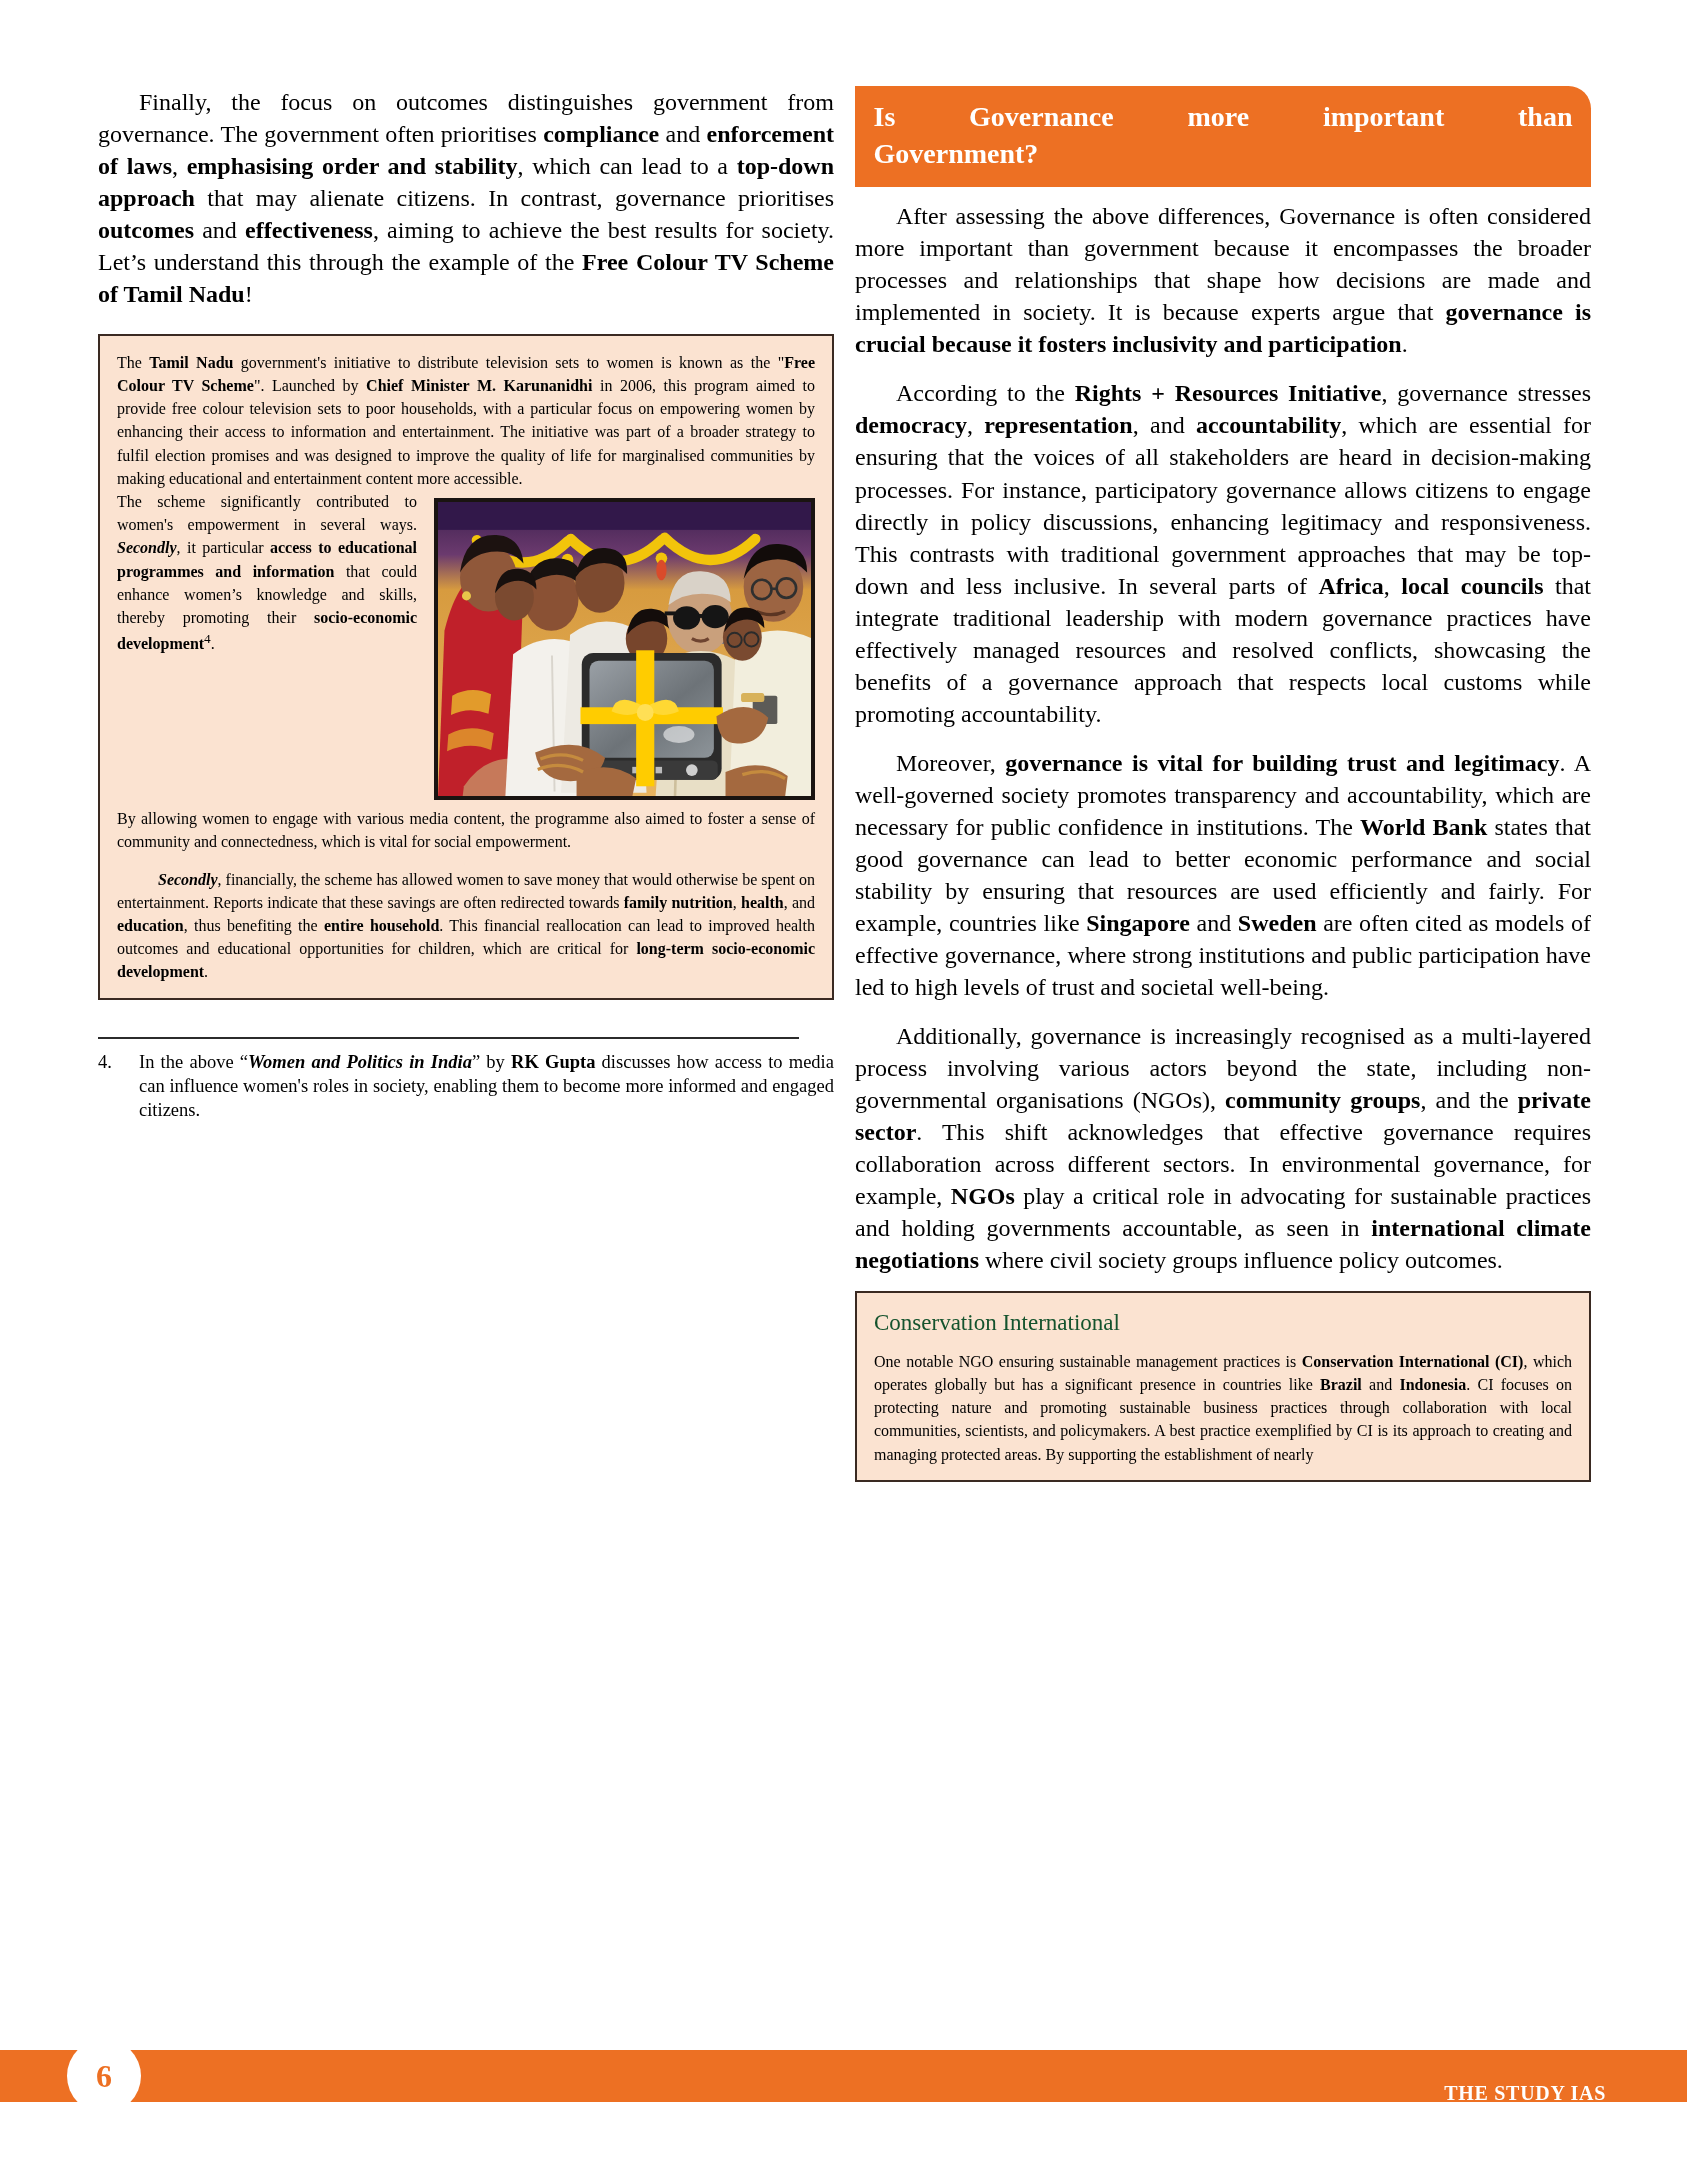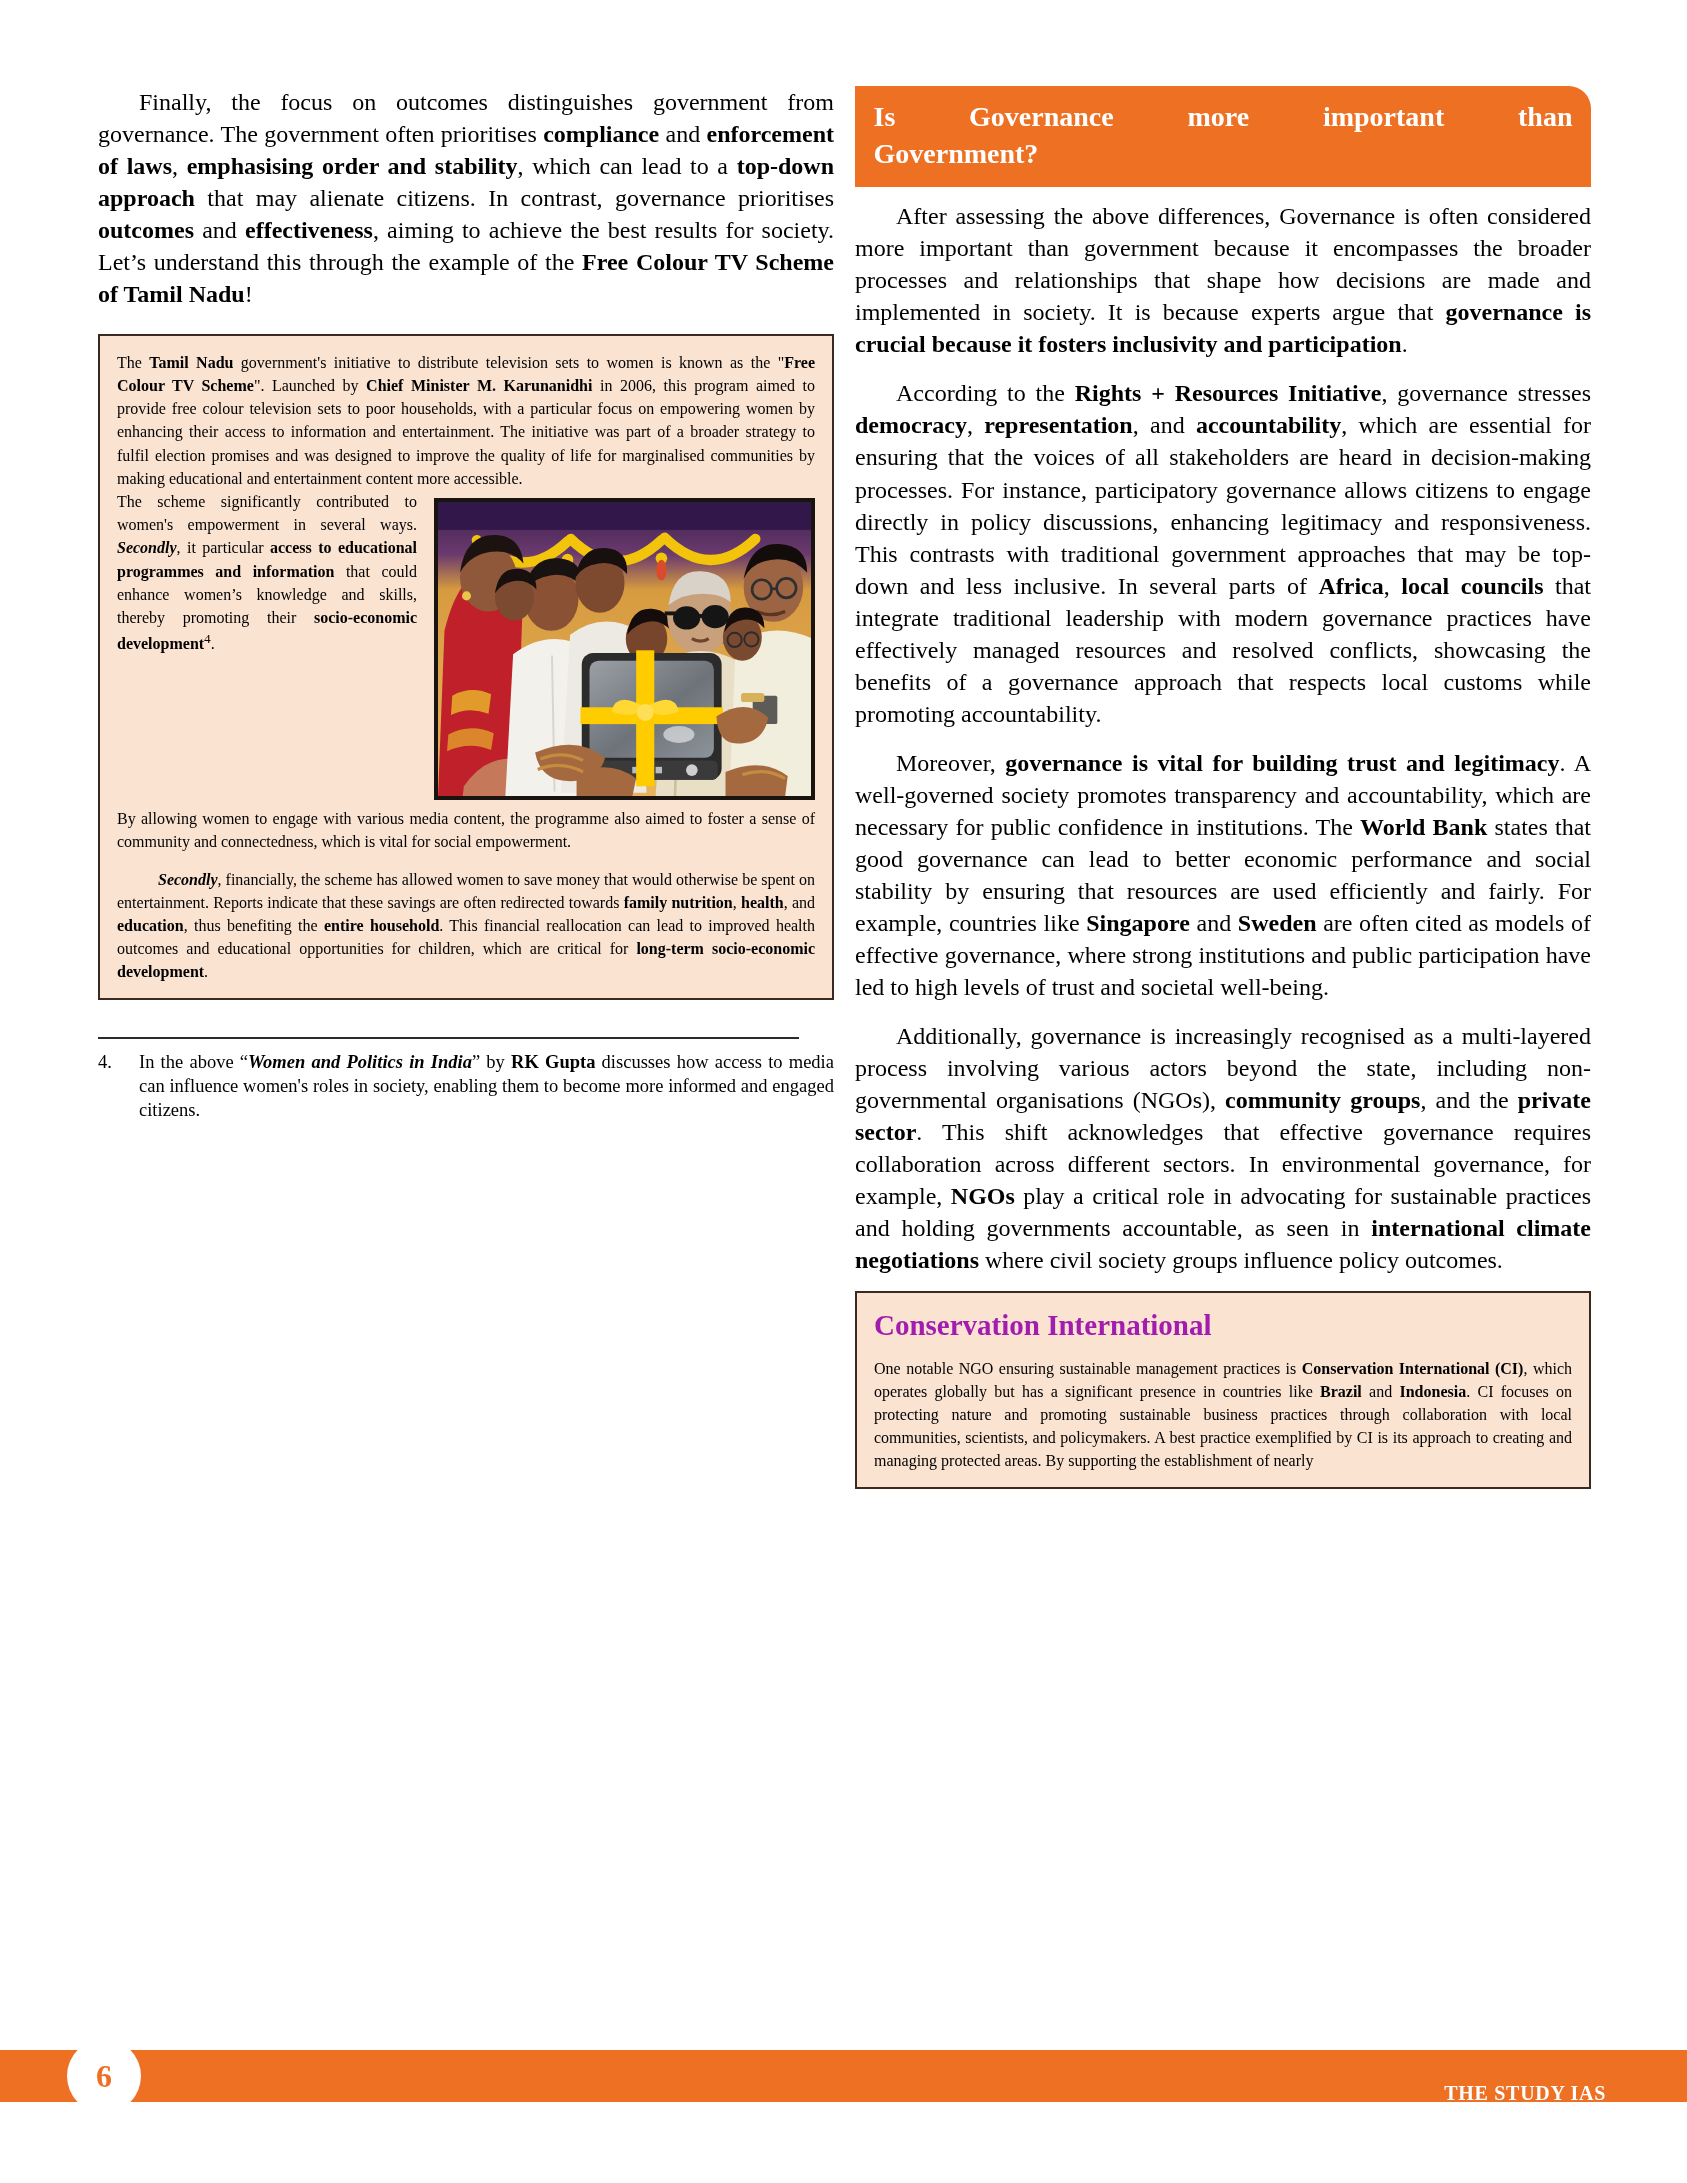--- a/index.html
+++ b/index.html
@@ -73,23 +73,23 @@
     padding: 14.6px 17px 14.6px 17px;
     position: relative;
   }
   .tintbox p.body {
     font-size: 16px;
     line-height: 1.45;
   }
   .tintbox p.body + p.body { margin-top: 14.6px; }
 
   .boxtitle {
-    color: #a21caf;
-    font-size: 29px;
-    font-weight: 700;
+    color: #14532d;
+    font-size: 23px;
+    font-weight: 400;
     margin: 2.6px 0 14.6px 0;
     line-height: 1.1;
   }
 
   
   .photo {
     float: right;
     width: 381px;
     height: 302px;
     margin: 8px 0 6.6px 17px;

